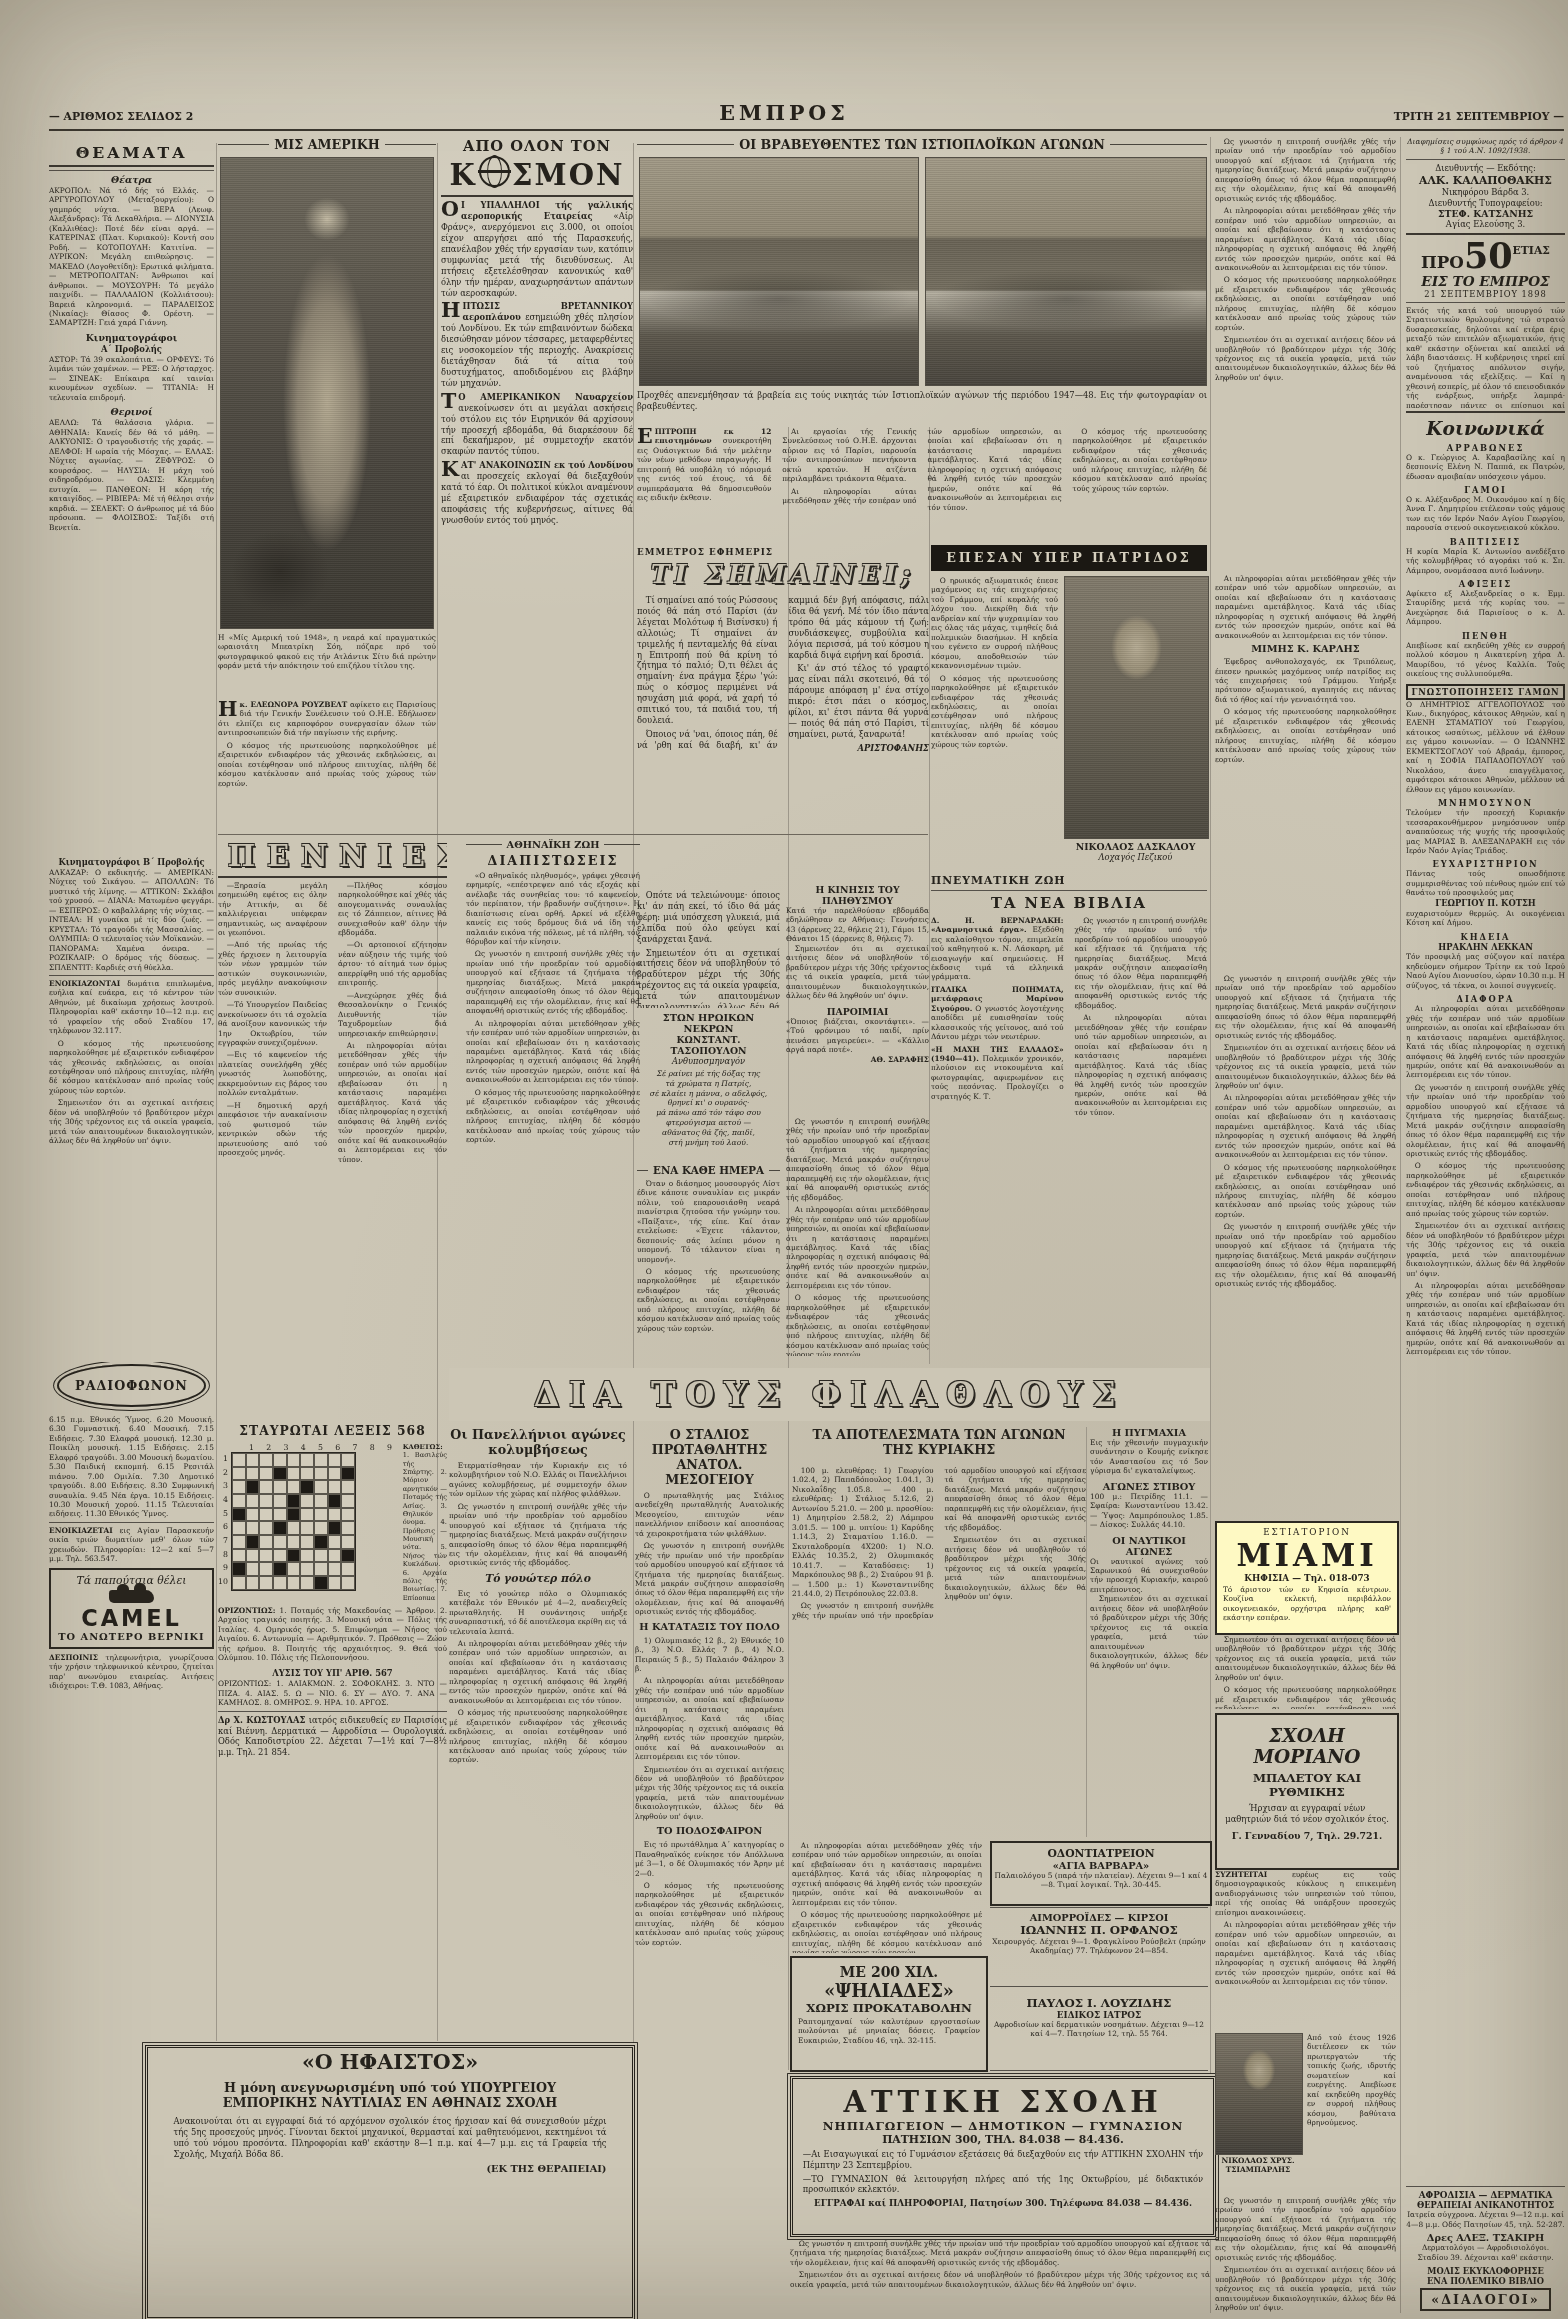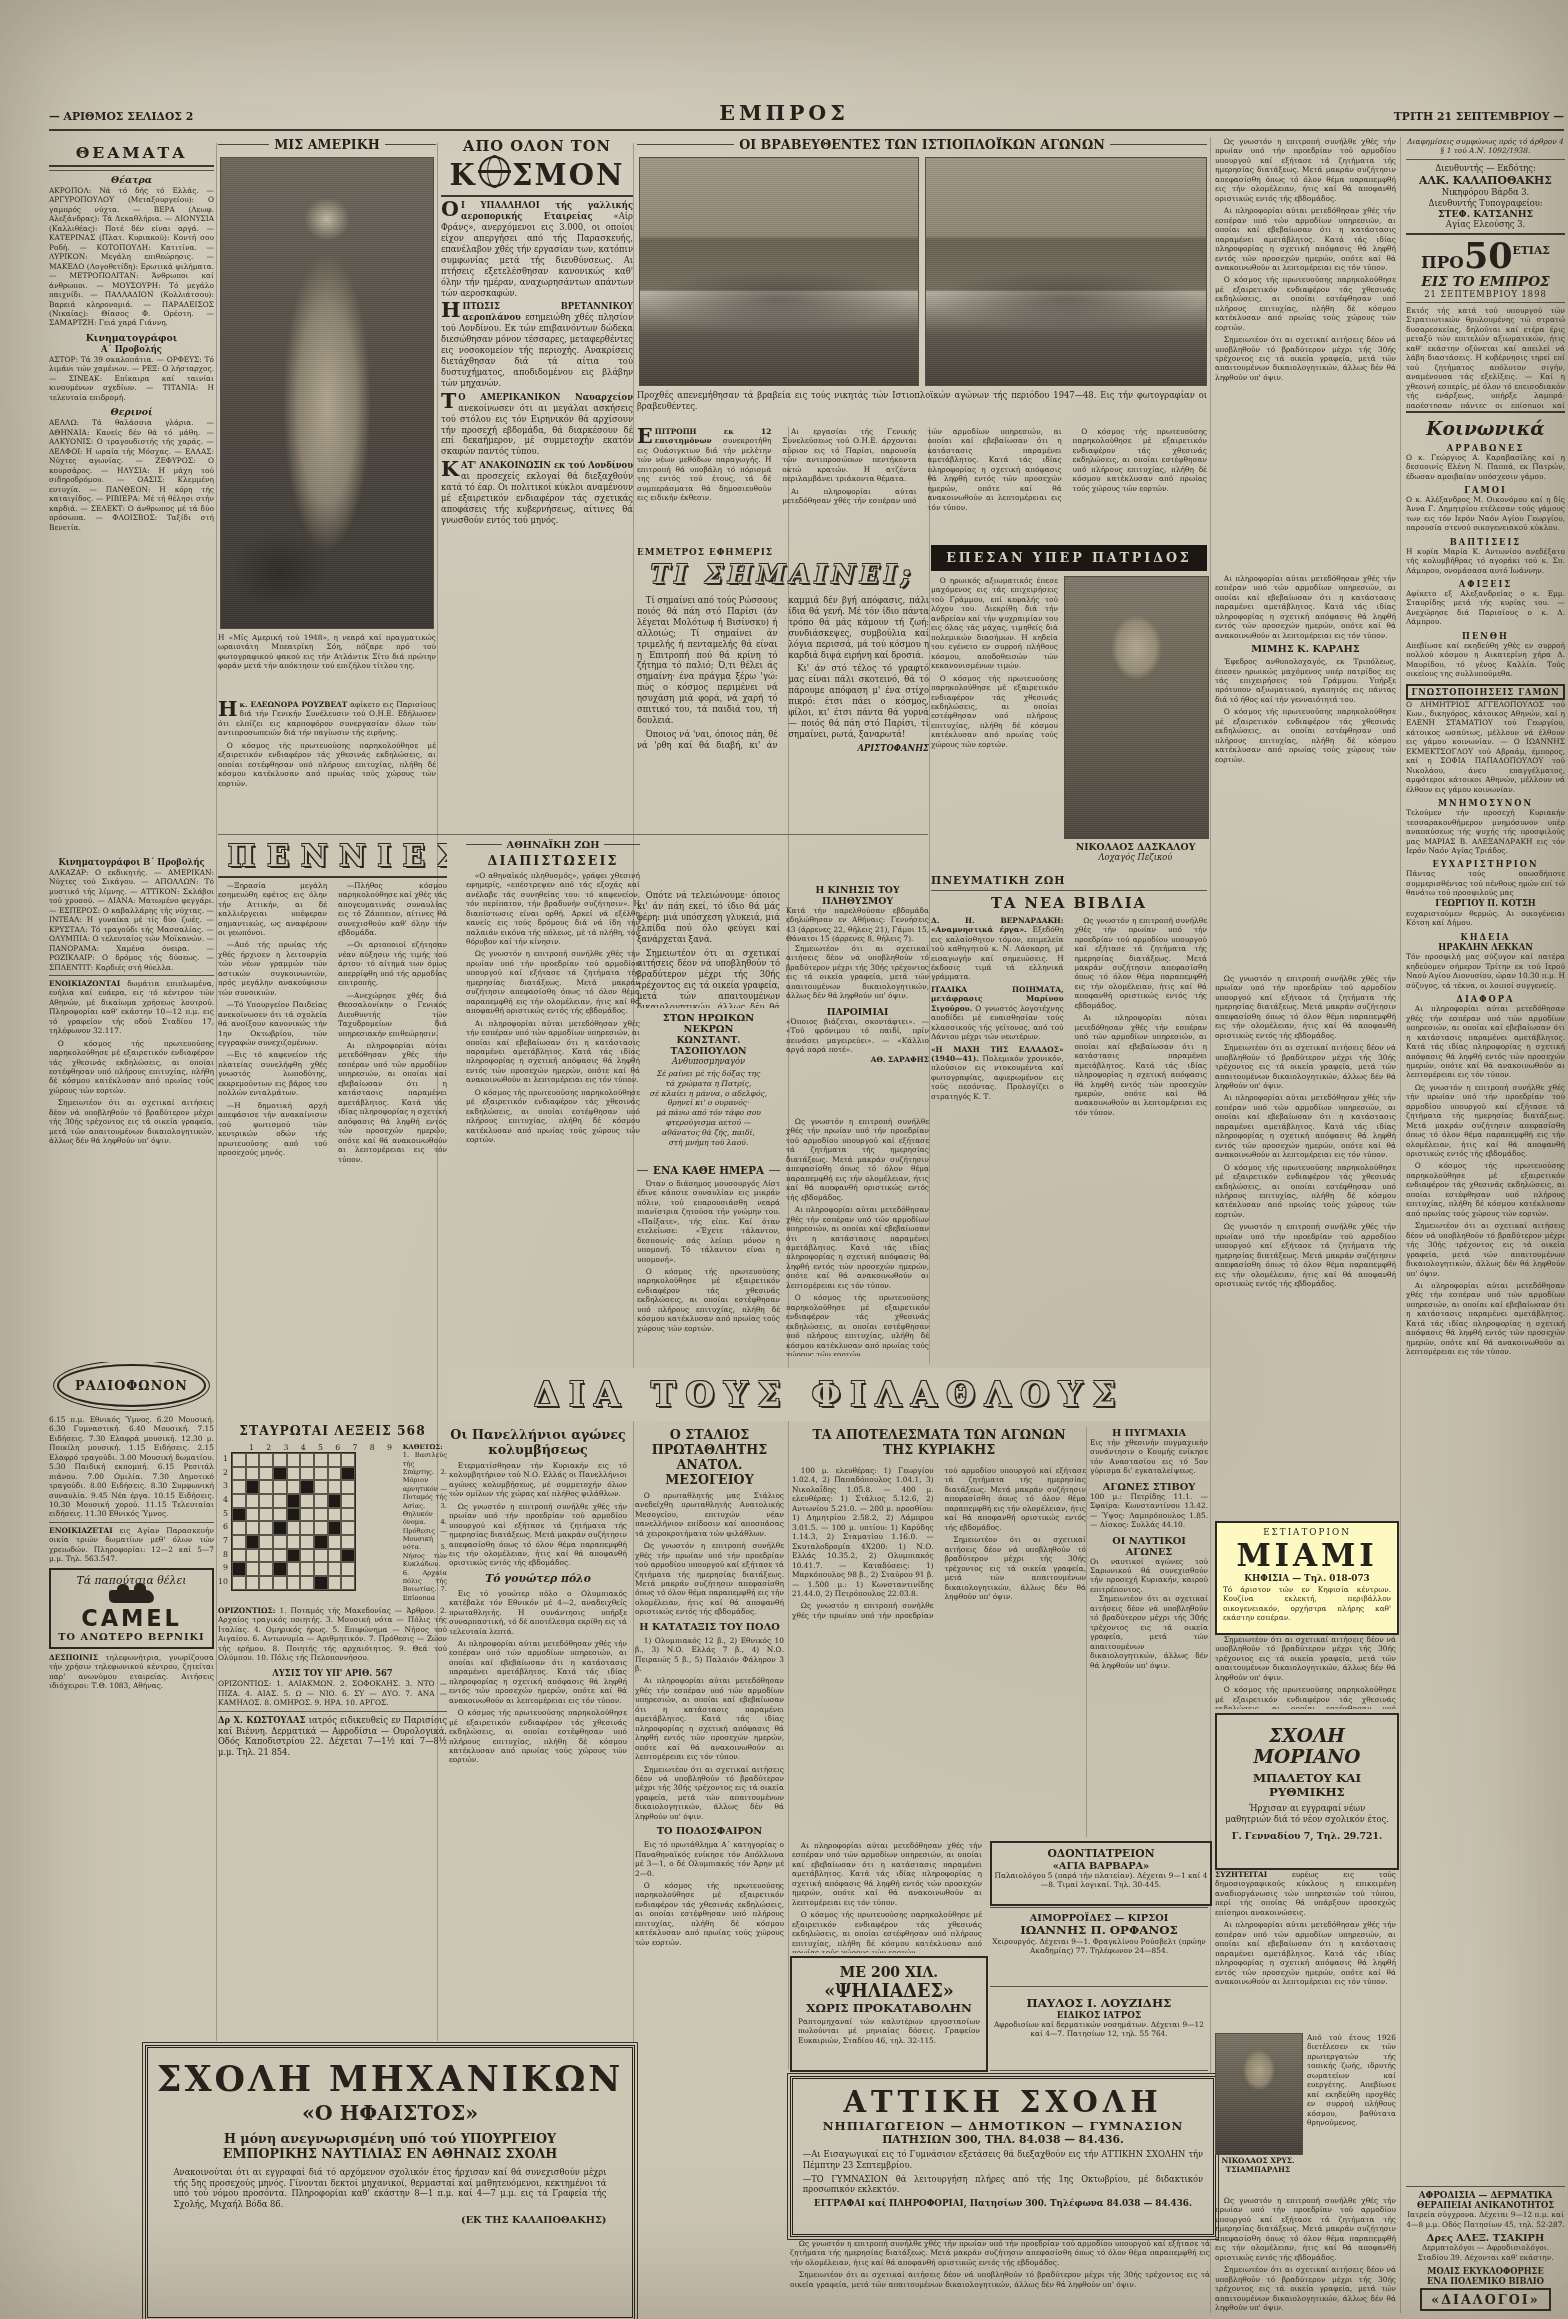--- a/index.html
+++ b/index.html
@@ -494,25 +494,24 @@
     <p class="ni">—ΤΟ ΓΥΜΝΑΣΙΟΝ θά λειτουργήση πλήρες από τής 1ης Οκτωβρίου, μέ διδακτικόν προσωπικόν εκλεκτόν.</p>
   </div>
   <div class="b c" style="font-size:8.8px">ΕΓΓΡΑΦΑΙ καί ΠΛΗΡΟΦΟΡΙΑΙ, Πατησίων 300. Τηλέφωνα 84.038 — 84.436.</div>
 </div>
 <div class="abs j f7" style="left:790px;top:2239px;width:420px;height:74px">
   <p>Ως γνωστόν η επιτροπή συνήλθε χθές τήν πρωίαν υπό τήν προεδρίαν τού αρμοδίου υπουργού καί εξήτασε τά ζητήματα τής ημερησίας διατάξεως. Μετά μακράν συζήτησιν απεφασίσθη όπως τό όλον θέμα παραπεμφθή εις τήν ολομέλειαν, ήτις καί θά αποφανθή οριστικώς εντός τής εβδομάδος.</p>
   <p>Σημειωτέον ότι αι σχετικαί αιτήσεις δέον νά υποβληθούν τό βραδύτερον μέχρι τής 30ής τρέχοντος εις τά οικεία γραφεία, μετά τών απαιτουμένων δικαιολογητικών, άλλως δέν θά ληφθούν υπ' όψιν.</p>
 </div>
 
 <div class="abs boxh c" style="left:145px;top:2045px;width:484px;height:269px">
-  <div class="b" style="font-size:35px;letter-spacing:2.9px;margin-top:9.8px">ΣΧΟΛΗ ΜΗΧΑΝΙΚΩΝ</div>
   <div class="b" style="font-size:20.6px;margin:2px 0 5.9px">«Ο ΗΦΑΙΣΤΟΣ»</div>
   <div class="b" style="font-size:12.7px;padding:0 39px">Η μόνη ανεγνωρισμένη υπό τού ΥΠΟΥΡΓΕΙΟΥ ΕΜΠΟΡΙΚΗΣ ΝΑΥΤΙΛΙΑΣ ΕΝ ΑΘΗΝΑΙΣ ΣΧΟΛΗ</div>
   <div class="f8 j" style="padding:5.9px 25.5px 0">Ανακοινούται ότι αι εγγραφαί διά τό αρχόμενον σχολικόν έτος ήρχισαν καί θά συνεχισθούν μέχρι τής 5ης προσεχούς μηνός. Γίνονται δεκτοί μηχανικοί, θερμασταί καί μαθητευόμενοι, κεκτημένοι τά υπό τού νόμου προσόντα. Πληροφορίαι καθ' εκάστην 8—1 π.μ. καί 4—7 μ.μ. εις τά Γραφεία τής Σχολής, Μιχαήλ Βόδα 86.</div>
-  <div class="b r" style="font-size:9.8px;padding:3.9px 25.5px 0">(ΕΚ ΤΗΣ ΚΑΛΑΠΟΘΑΚΗΣ)</div>
+  <div class="b r" style="font-size:9.8px;padding:3.9px 25.5px 0">(ΕΚ ΤΗΣ ΘΕΡΑΠΕΙΑΙ)</div>
 </div>
 
 <div class="abs j f7" style="left:1215px;top:137px;width:181px;height:433px">
   <p>Ως γνωστόν η επιτροπή συνήλθε χθές τήν πρωίαν υπό τήν προεδρίαν τού αρμοδίου υπουργού καί εξήτασε τά ζητήματα τής ημερησίας διατάξεως. Μετά μακράν συζήτησιν απεφασίσθη όπως τό όλον θέμα παραπεμφθή εις τήν ολομέλειαν, ήτις καί θά αποφανθή οριστικώς εντός τής εβδομάδος.</p>
   <p>Αι πληροφορίαι αύται μετεδόθησαν χθές τήν εσπέραν υπό τών αρμοδίων υπηρεσιών, αι οποίαι καί εβεβαίωσαν ότι η κατάστασις παραμένει αμετάβλητος. Κατά τάς ιδίας πληροφορίας η σχετική απόφασις θά ληφθή εντός τών προσεχών ημερών, οπότε καί θά ανακοινωθούν αι λεπτομέρειαι εις τόν τύπον.</p>
   <p>Ο κόσμος τής πρωτευούσης παρηκολούθησε μέ εξαιρετικόν ενδιαφέρον τάς χθεσινάς εκδηλώσεις, αι οποίαι εστέφθησαν υπό πλήρους επιτυχίας, πλήθη δέ κόσμου κατέκλυσαν από πρωίας τούς χώρους τών εορτών.</p>
   <p>Σημειωτέον ότι αι σχετικαί αιτήσεις δέον νά υποβληθούν τό βραδύτερον μέχρι τής 30ής τρέχοντος εις τά οικεία γραφεία, μετά τών απαιτουμένων δικαιολογητικών, άλλως δέν θά ληφθούν υπ' όψιν.</p>
 </div>
 <div class="abs" style="left:1215px;top:574px;width:181px;height:396px">
   <p class="j f7">Αι πληροφορίαι αύται μετεδόθησαν χθές τήν εσπέραν υπό τών αρμοδίων υπηρεσιών, αι οποίαι καί εβεβαίωσαν ότι η κατάστασις παραμένει αμετάβλητος. Κατά τάς ιδίας πληροφορίας η σχετική απόφασις θά ληφθή εντός τών προσεχών ημερών, οπότε καί θά ανακοινωθούν αι λεπτομέρειαι εις τόν τύπον.</p>

